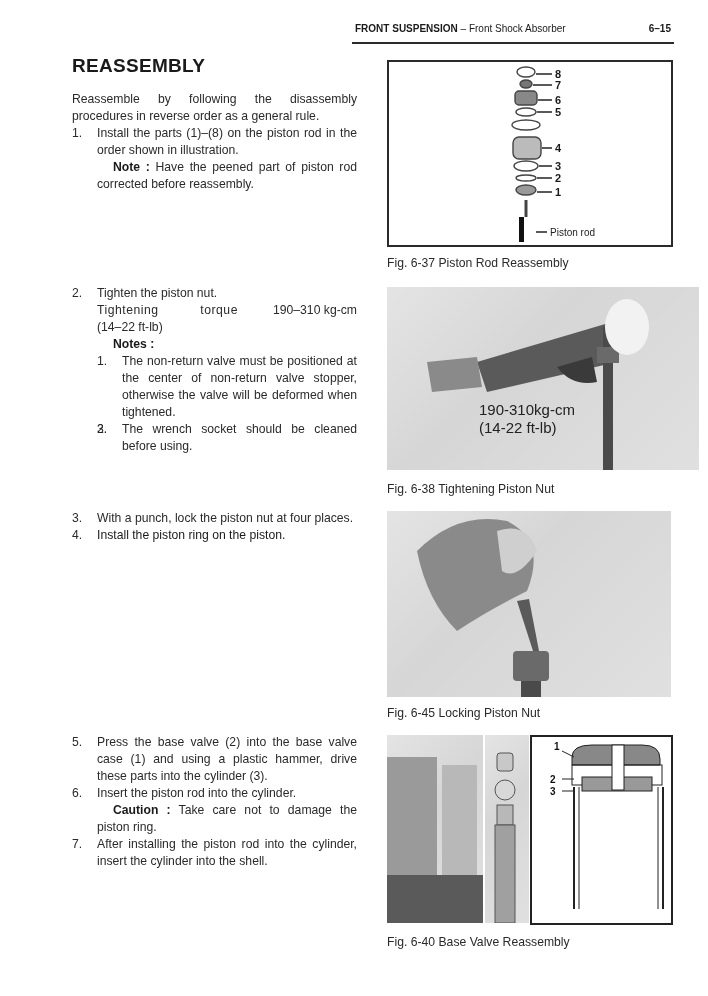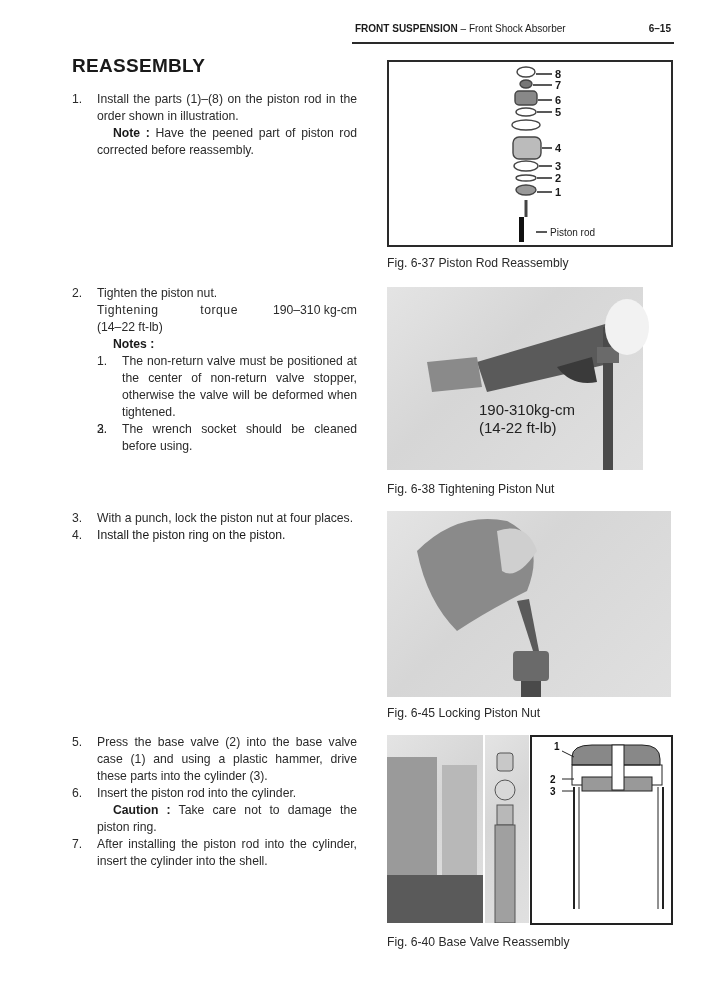--- a/index.html
+++ b/index.html
@@ -34,20 +34,21 @@
 
 <div class="header">
   <span class="sect">FRONT SUSPENSION</span><span class="sub"> – </span><span class="sub">Front Shock Absorber</span>
   <span class="pg">6–15</span>
 </div>
 <div class="header-rule"></div>
 
 <div class="col" style="top:57px;">
   <div class="h2">REASSEMBLY</div>
   <div style="height:17px"></div>
+  <div class="p">Reassemble by following the disassembly procedures in reverse order as a general rule.</div>
   <div class="item">
     <span class="num">1.</span>
     <span>Install the parts (1)–(8) on the piston rod in the order shown in illustration.</span>
   </div>
   <div class="indent">
     <b>Note :</b>
     <span>Have the peened part of piston rod corrected before reassembly.</span>
   </div>
 </div>
 
@@ -139,21 +140,21 @@
       <text x="166" y="90">4</text>
       <text x="166" y="108">3</text>
       <text x="166" y="120">2</text>
       <text x="166" y="134">1</text>
     </g>
     <text x="161" y="174" font-family="Liberation Sans, sans-serif" font-size="10" fill="#222">Piston rod</text>
   </svg>
 </div>
 <div class="caption" style="left:387px;top:256px;">Fig. 6-37  Piston Rod Reassembly</div>
 
-<div class="fig photo" style="left:387px;top:287px;width:256px;height:183px;">
+<div class="fig photo" style="left:387px;top:287px;width:312px;height:183px;">
   <svg width="284" height="183">
     <polygon points="90,75 225,35 230,75 100,105" fill="#5a5a5a"></polygon>
     <polygon points="40,75 90,70 95,100 45,105" fill="#8a8a8a"></polygon>
     <rect x="216" y="40" width="10" height="143" fill="#4a4a4a"></rect>
     <rect x="210" y="60" width="22" height="16" fill="#6a6a6a"></rect>
     <ellipse cx="240" cy="40" rx="22" ry="28" fill="#f2f2f2"></ellipse>
     <path d="M170,80 Q185,100 210,95 L205,70 Z" fill="#3a3a3a"></path>
   </svg>
   <div style="position:absolute;left:92px;top:114px;font-size:15px;color:#222;line-height:18px;">
     <div>190-310kg-cm</div>

